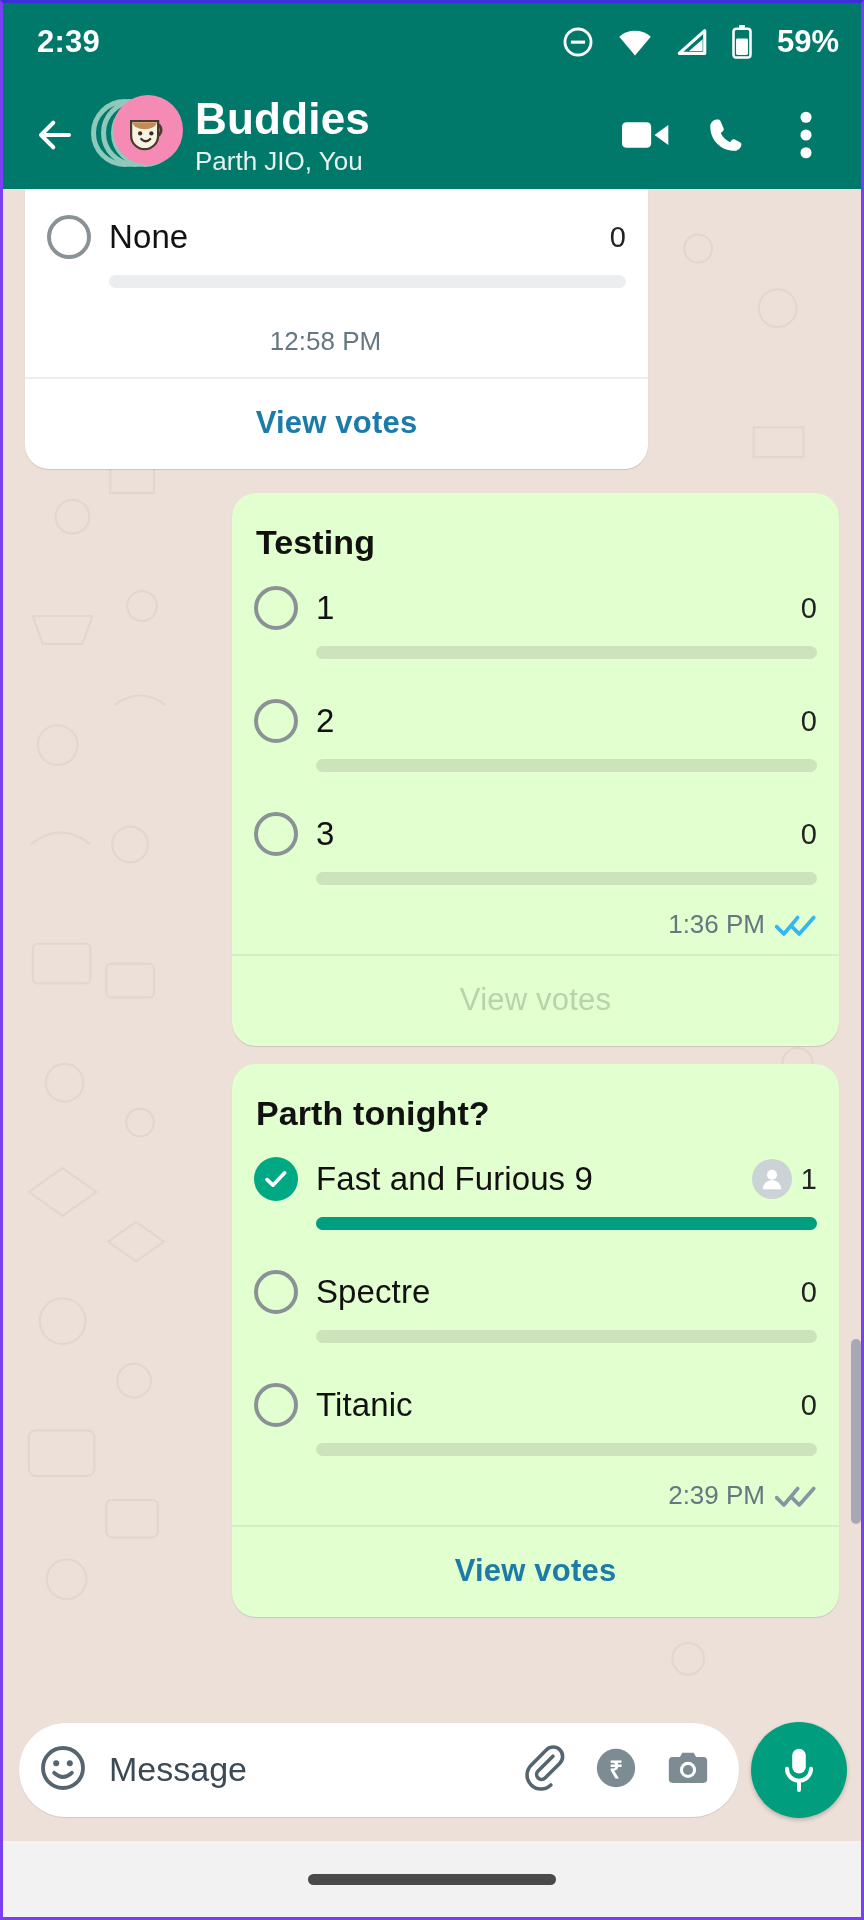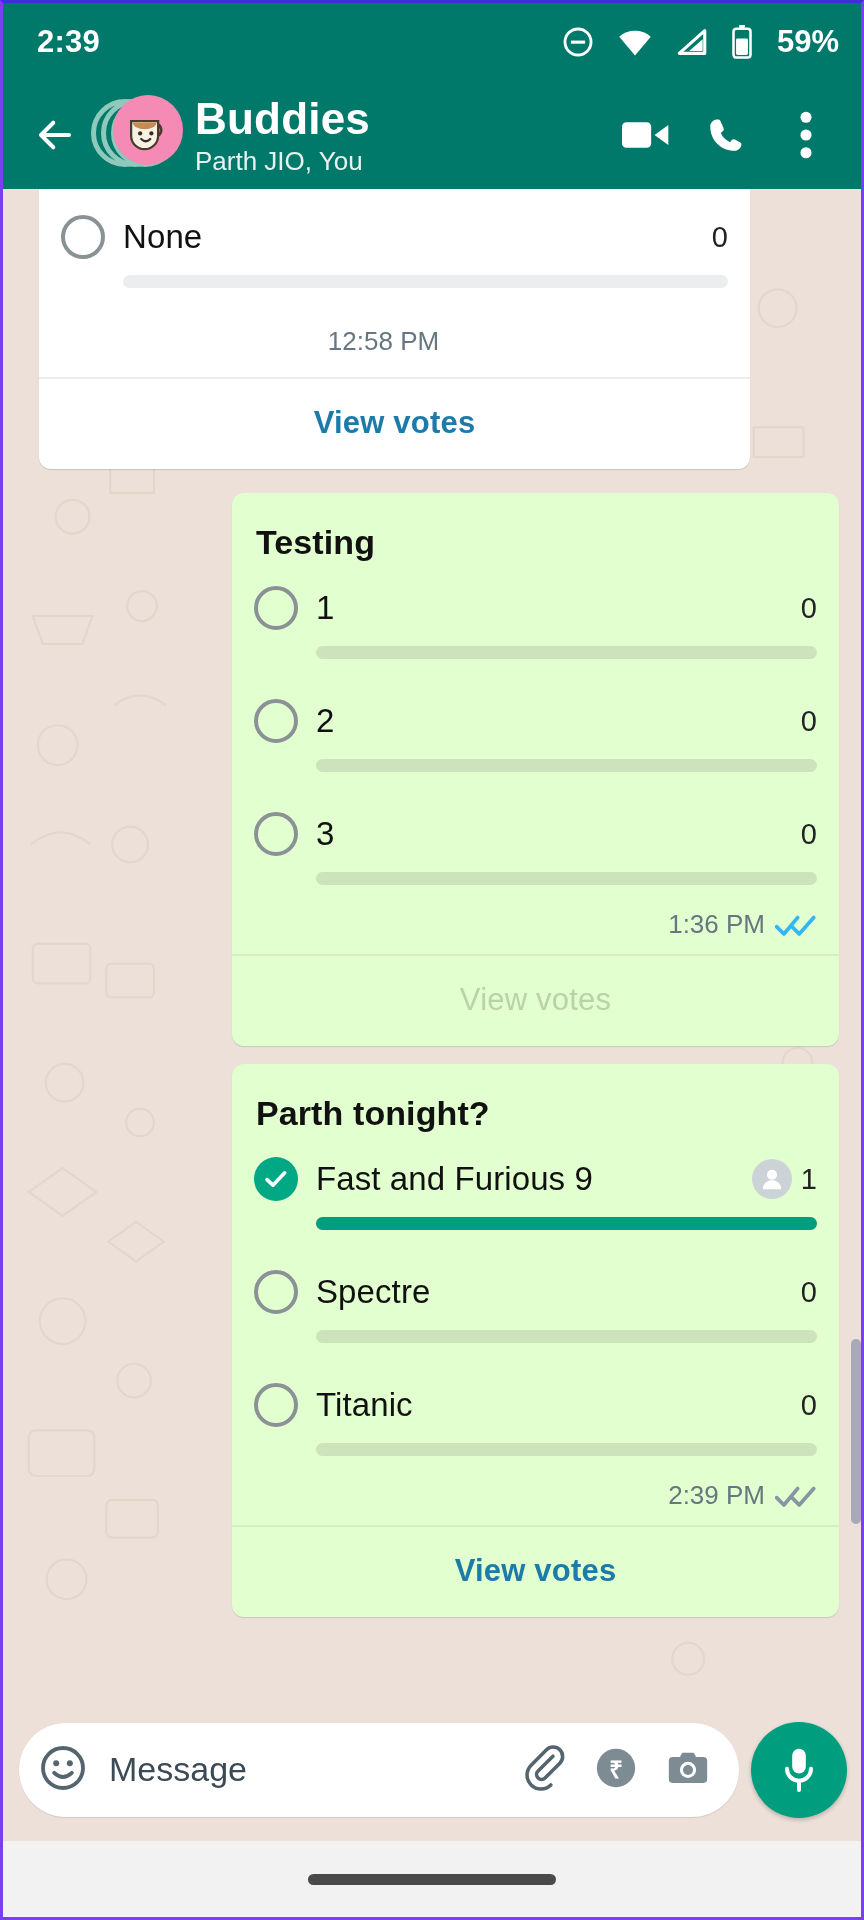--- a/index.html
+++ b/index.html
@@ -65,22 +65,22 @@
     background:#ece0d8;
   }
   .chat-pattern {
     position:absolute; inset:0; opacity:.5;
   }
   .msgs {
     position:absolute; inset:0; padding:0 22px 0 22px;
     display:flex; flex-direction:column;
   }
 
-  .bubble { border-radius:12px; box-shadow:0 1px 1px rgba(0,0,0,.13); overflow:hidden; }
-  .bubble.in  { background:#ffffff; align-self:flex-start; width:711px; margin-left:14px; }
+  .bubble { border-radius:24px; box-shadow:0 1px 1px rgba(0,0,0,.13); overflow:hidden; }
+  .bubble.in  { background:#ffffff; align-self:flex-start; width:623px; }
   .bubble.out { background:#e2ffd0; align-self:flex-end;  width:607px; margin-right:0px; }
 
   .bubble.in.clipped { border-top-left-radius:0; border-top-right-radius:0; margin-top:0; }
 
   .poll-body { padding:16px 22px 6px 22px; }
   .poll-title {
     font-size:34px; font-weight:700; color:#111; padding:14px 0 6px 2px; letter-spacing:.1px;
   }
   .opt { padding:10px 0 4px 0; }
   .opt-row { display:flex; align-items:center; }

